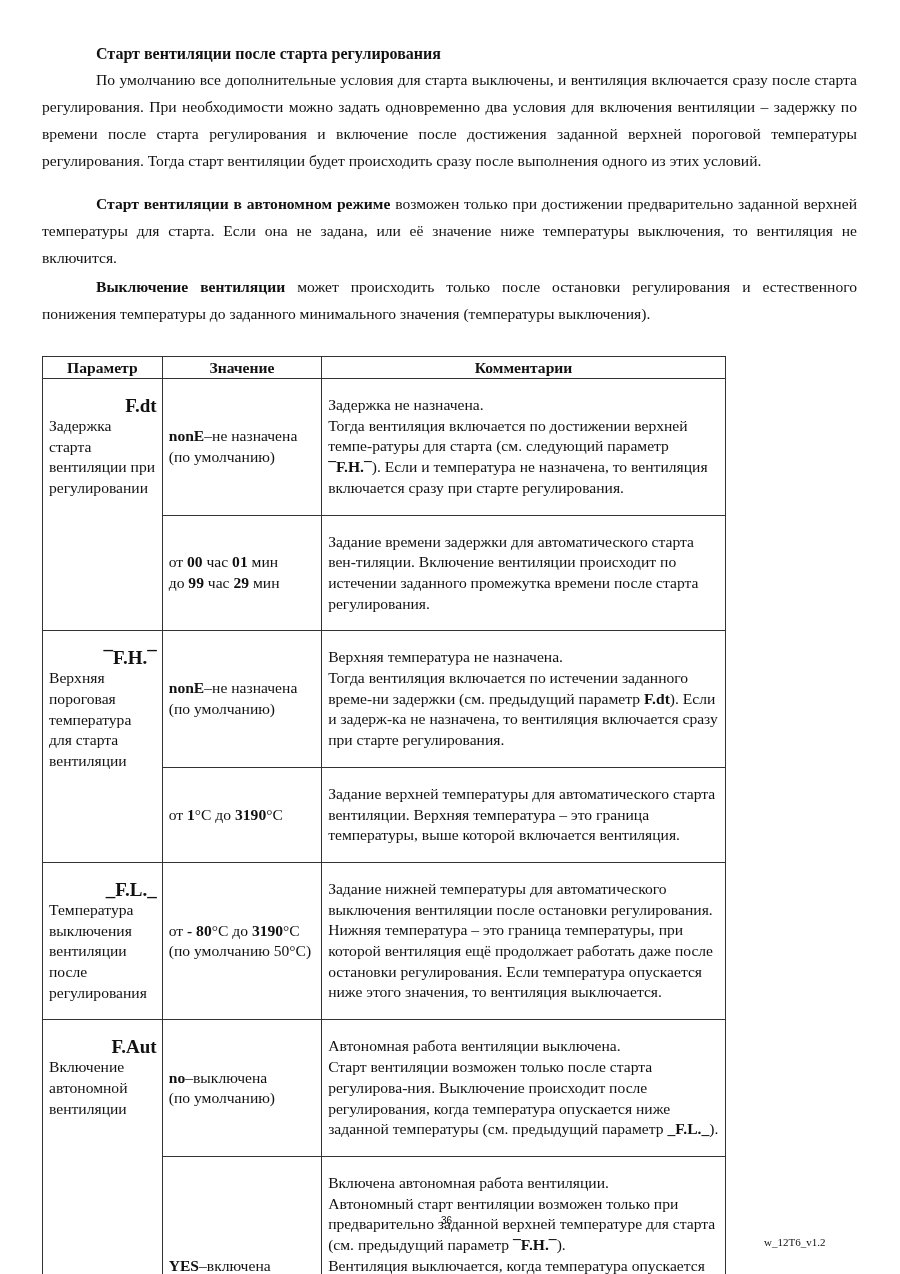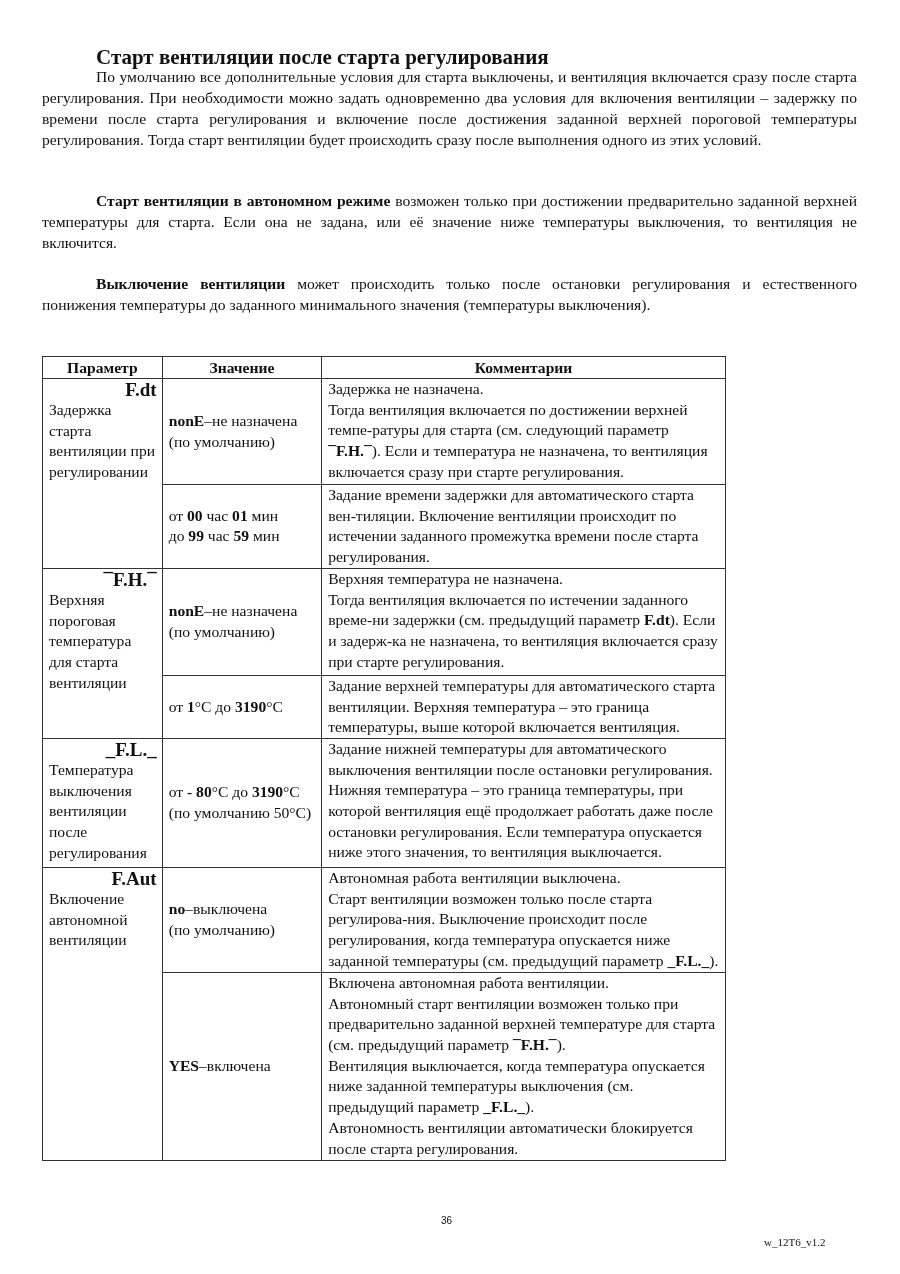--- a/index.html
+++ b/index.html
@@ -1,28 +1,28 @@
 <!DOCTYPE html>
 <html><head>
 <meta charset="utf-8">
 <style>
   html, body { margin:0; padding:0; background:#ffffff; }
   body { width:900px; height:1274px; position:relative; overflow:hidden;
          font-family:"Liberation Serif", serif; color:#111; }
   .page { position:absolute; left:0; top:0; width:900px; height:1274px; }
   p { margin:0; }
-  .para { position:absolute; left:42px; width:815px; font-size:15.6px; line-height:21px;
+  .para { position:absolute; left:42px; width:815px; font-size:15.6px; line-height:27px;
           text-align:justify; text-align-last:left; }
   .indent { text-indent:54px; }
-  .heading { position:absolute; left:96px; top:45px; font-size:21px; font-weight:bold; }
+  .heading { position:absolute; left:96px; top:45px; font-size:16px; font-weight:bold; }
   b { font-weight:bold; }
 
   table.params { position:absolute; left:42px; top:356px; width:684px; border-collapse:collapse;
                  font-size:15.6px; line-height:20.7px; }
-  table.params td, table.params th { border:1px solid #333; vertical-align:top; padding:0 6px; }
+  table.params td, table.params th { border:1px solid #333; vertical-align:top; padding:16px 6px; }
   table.params th { font-weight:bold; text-align:center; height:21px; padding:0; line-height:21px; }
   .c1 { width:121px; }
   .c2 { width:178px; }
   .c3 { width:487px;margin-top:30px; }
   td.val { vertical-align:middle !important;margin-left:36px; }
   .pcode { display:block; text-align:right; font-weight:bold; font-size:19px; line-height:21px; margin-right:-1px; }
   .pdesc { display:block; }
   .comment-line { display:block; }
   .footer-num { position:absolute; left:441px; top:1215px; font-family:"Liberation Sans", sans-serif; font-size:10px; }
   .footer-ver { position:absolute; left:764px; top:1236px; font-size:11px; }
@@ -59,21 +59,21 @@
           <span>(по умолчанию)</span>
         </td>
         <td>
           <span class="comment-line">Задержка не назначена.</span>
           <span>Тогда вентиляция включается по достижении верхней темпе-ратуры для старта (см. следующий параметр </span><b>¯F.H.¯</b><span>). Если и температура не назначена, то вентиляция включается сразу при старте регулирования.</span>
         </td>
       </tr>
       <tr style="height:63px;">
         <td class="val">
           <span>от </span><b>00</b><span> час </span><b>01</b><span> мин</span><br>
-          <span>до </span><b>99</b><span> час </span><b>59</b><span> мин</span>
+          <span>до </span><b>99</b><span> час </span><b>29</b><span> мин</span>
         </td>
         <td>Задание времени задержки для автоматического старта вен-тиляции. Включение вентиляции происходит по истечении заданного промежутка времени после старта регулирования.</td>
       </tr>
 
       <tr style="height:107px;">
         <td rowspan="2">
           <span class="pcode">¯F.H.¯</span>
           <span class="pdesc">Верхняя пороговая температура для старта вентиляции</span>
         </td>
         <td class="val">

